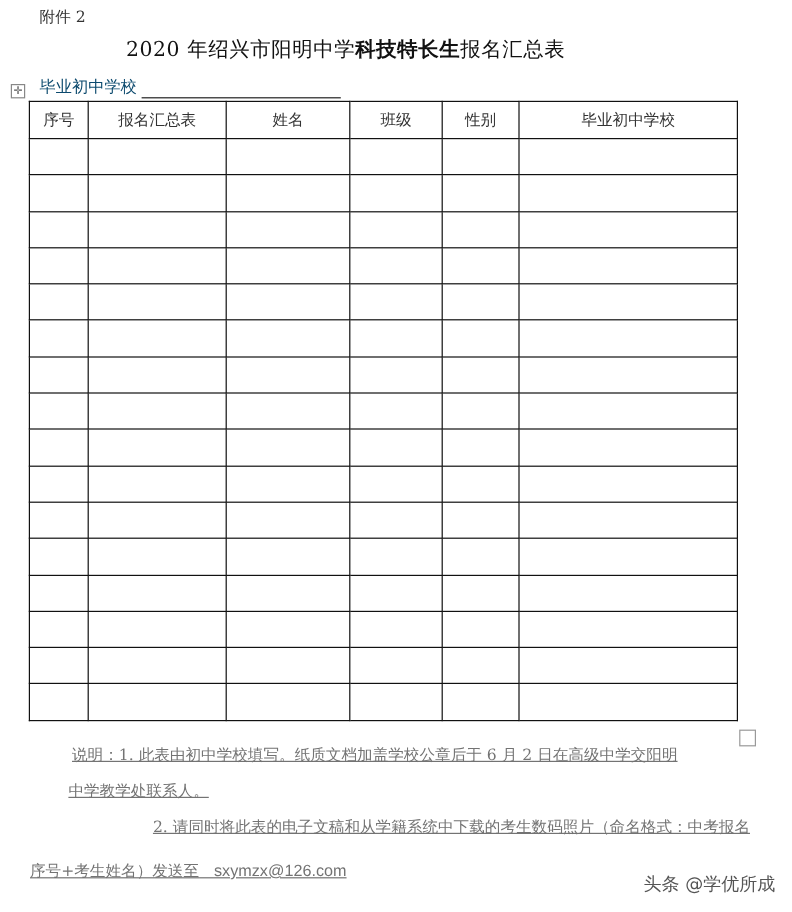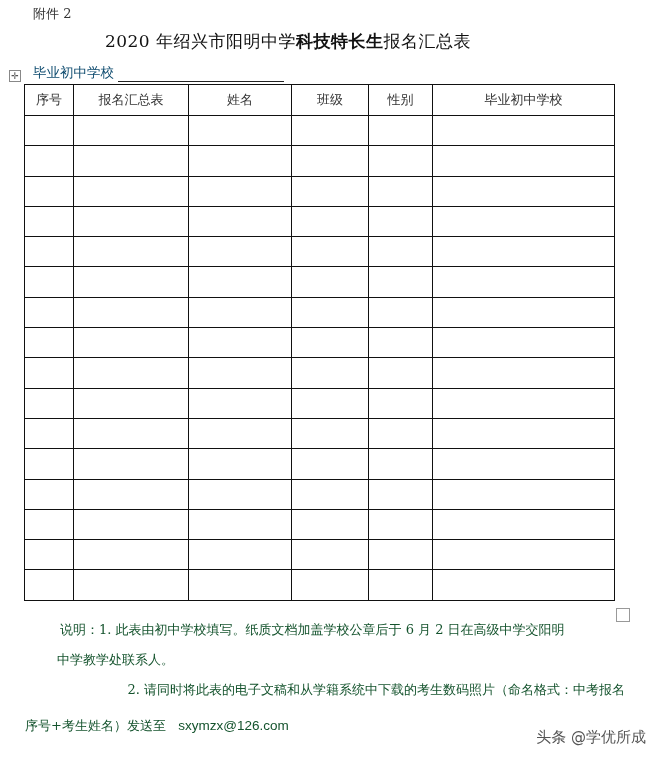--- a/index.html
+++ b/index.html
@@ -15,21 +15,21 @@
   .move-handle { position: absolute; left: 9px; top: 70px; width: 10px; height: 10px;
                  border: 1px solid #888; font-size: 9px; line-height: 10px; text-align: center; color: #555;
                  font-family: "DejaVu Sans", sans-serif; }
   table.form { position: absolute; left: 24px; top: 84px; border-collapse: collapse;
                width: 590px; table-layout: fixed; }
   table.form td, table.form th { border: 1.5px solid #111; padding: 0; }
   table.form th { height: 30px; font-weight: normal; font-size: 13px; color: #333; margin-left: 16px; }
   table.form td { height: 29.3px; }
   .resize-handle { position: absolute; left: 616px; top: 608px; width: 12px; height: 12px;
                    border: 1px solid #999; background: #fff; }
-  .note { position: absolute; left: 25px; font-size: 13px; color: #14532d; line-height: 20px; }
+  .note { position: absolute; left: 25px; font-size: 13px; color: #737373; line-height: 20px; text-decoration: underline; }
   .note.indent { text-indent: 35px; }
   .email { font-family: "Liberation Sans", sans-serif; font-size: 13.5px; }
   .watermark { position: absolute; right: 14px; top: 728px; font-size: 15px; color: #555;
                font-family: "DejaVu Sans", sans-serif; }
 </style>
 </head>
 <body>
 
 <div class="attach">附件 2</div>
 

